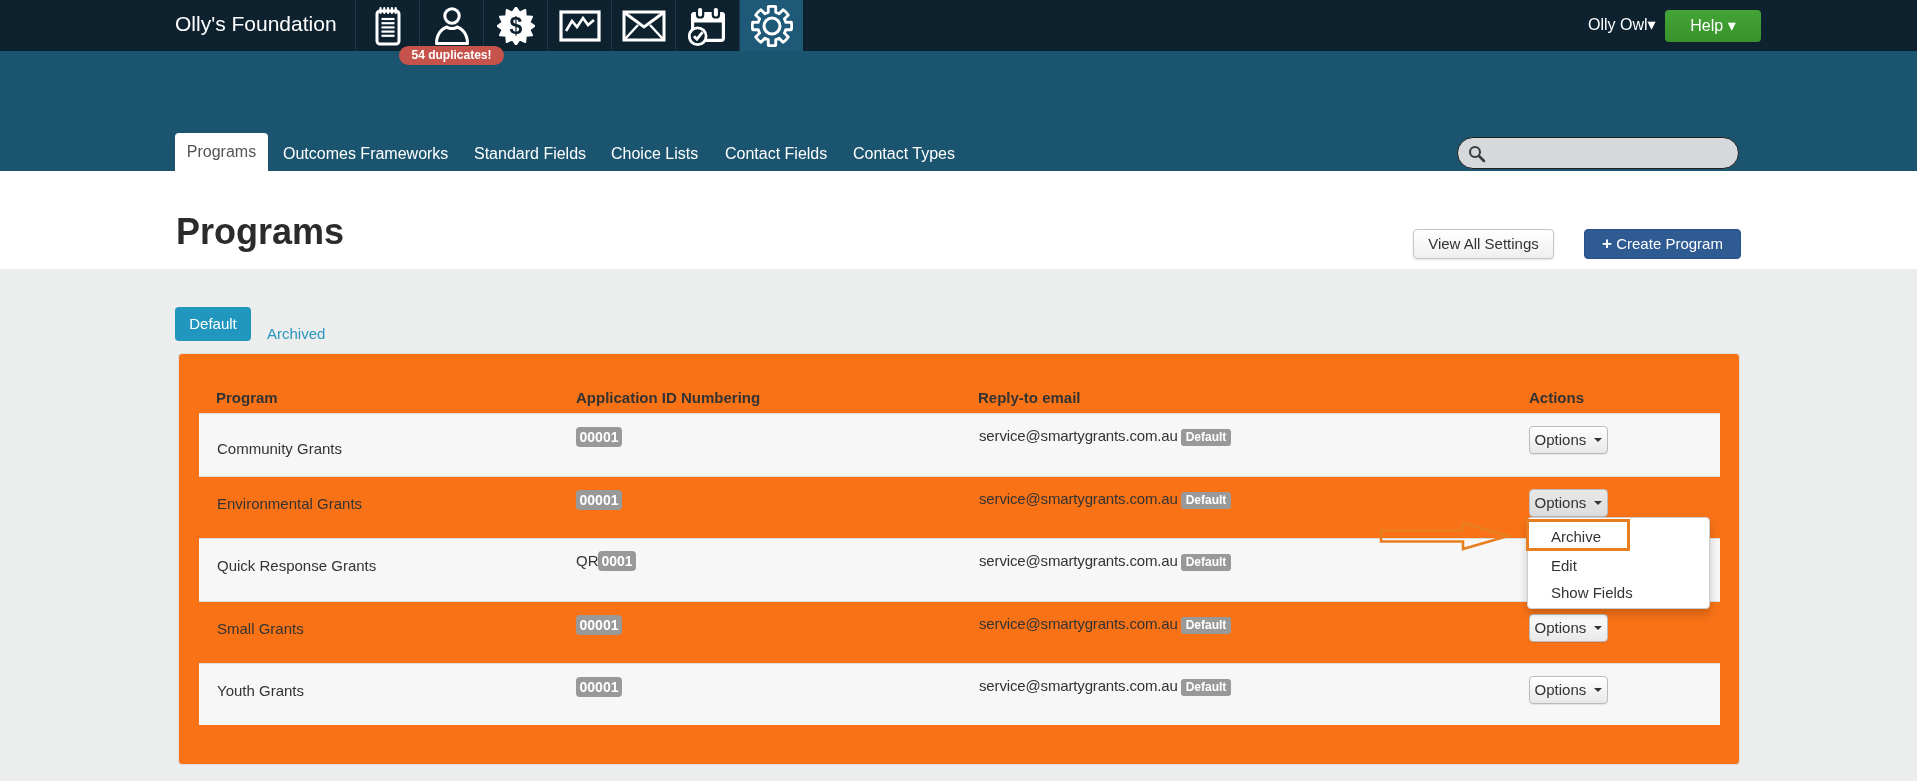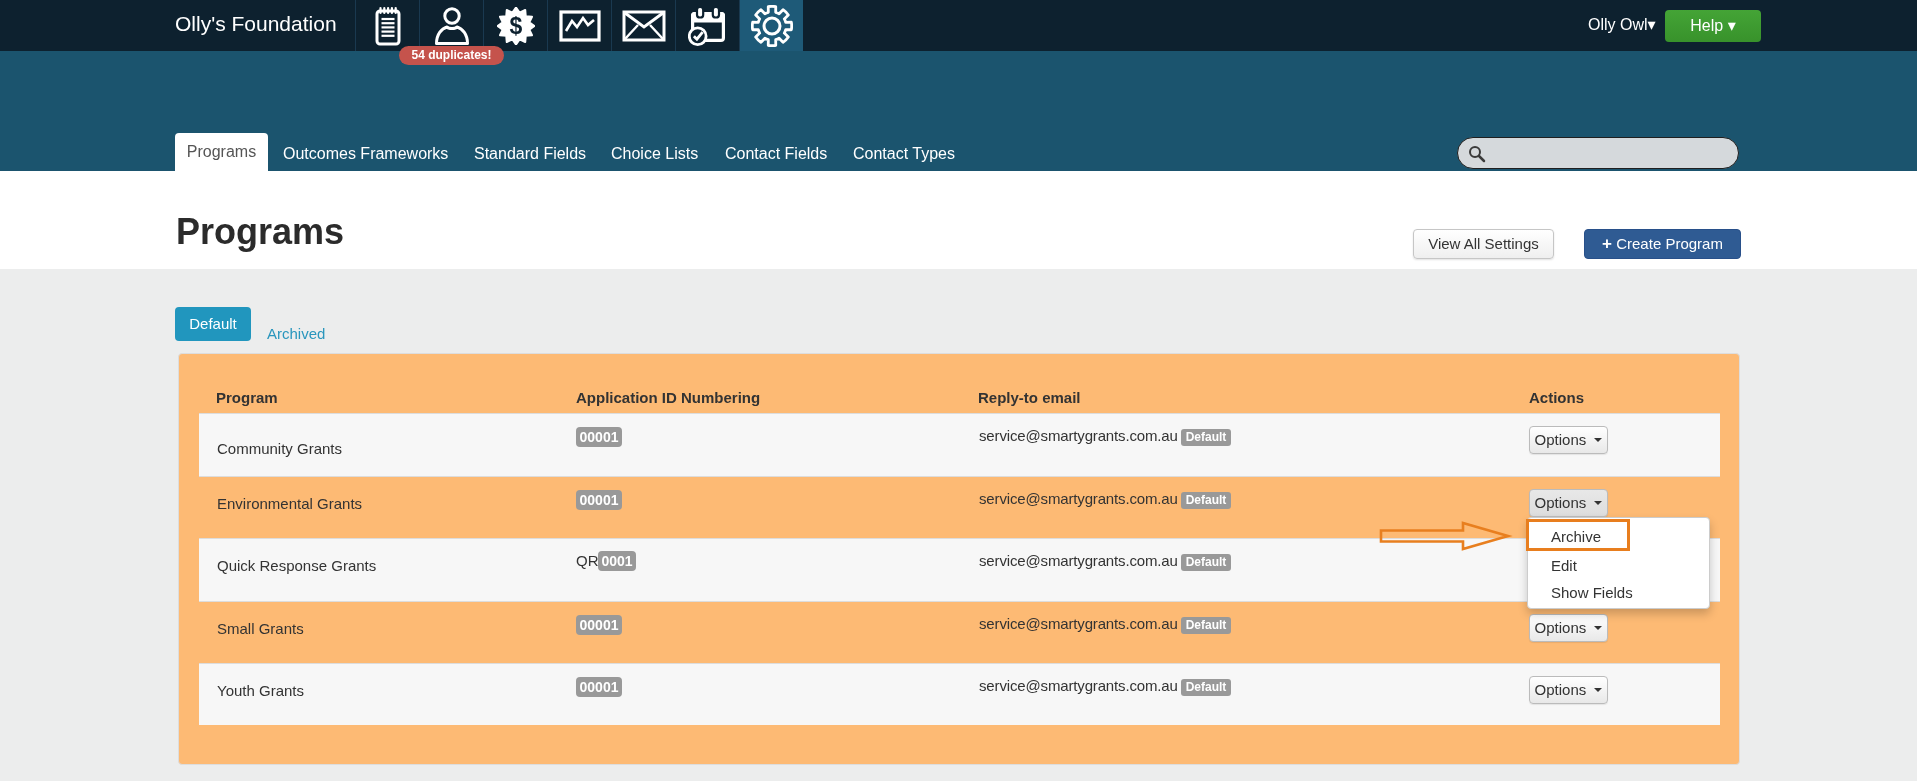--- a/index.html
+++ b/index.html
@@ -27,21 +27,21 @@
 
 
 #strip { position:absolute; left:0; top:171px; width:1917px; height:98px; background:#fff; }
 #h1 { position:absolute; left:176px; top:40px; font-size:36px; font-weight:bold; color:#2b2b2b; }
 #btn-viewall { position:absolute; left:1413px; top:58px; width:141px; height:30px; background:linear-gradient(#fff,#efefef); border:1px solid #c6c6c6; border-radius:4px; color:#333; font-size:15px; text-align:center; line-height:28px; box-shadow:0 1px 2px rgba(0,0,0,.12); }
 #btn-create { position:absolute; left:1584px; top:58px; width:157px; height:30px; background:#2f5b93; border:1px solid #28508a; border-radius:4px; color:#fff; font-size:15px; text-align:center; line-height:28px; }
 #btn-current { position:absolute; left:175px; top:307px; width:76px; height:34px; background:#2196be; border-radius:4px; color:#fff; font-size:15px; text-align:center; line-height:34px; }
 #lnk-archived { position:absolute; left:267px; top:307px; height:34px; color:#2996bd; font-size:15px; line-height:34px;margin-top:10px; }
 
 
-#card { position:absolute; left:178px; top:353px; width:1562px; height:412px; background:#fdba74; border:1px solid #ddd; border-radius:4px; }
+#card { position:absolute; left:178px; top:353px; width:1562px; height:412px; background:#f97316; border:1px solid #ddd; border-radius:4px; }
 .rowline { position:absolute; left:20px; width:1521px; height:0; border-top:1px solid #ddd; }
 .stripe { position:absolute; left:20px; width:1521px; height:62px; background:#f7f7f7; }
 .th { position:absolute; font-size:15px; font-weight:bold; color:#333; }
 .prog { position:absolute; left:38px; font-size:15px; color:#333; }
 .numbadge { position:absolute; background:#999; color:#fff; font-weight:bold; font-size:14px; border-radius:4px; text-align:center; line-height:20px; height:20px; }
 .email { position:absolute; left:800px; font-size:15px; color:#333; letter-spacing:-0.15px; }
 .defbadge { position:absolute; left:1002px; width:50px; height:17px; background:#999; color:#fff; font-weight:bold; font-size:12px; border-radius:3px; text-align:center; line-height:17px; }
 .optbtn { position:absolute; left:1350px; width:79px; height:28px; background:linear-gradient(#fff,#e8e8e8); border:1px solid #bbb; border-radius:4px; color:#333; font-size:15px; text-align:center; line-height:26px; box-shadow:0 1px 1px rgba(0,0,0,.08); }
 .caret { display:inline-block; width:0; height:0; border-left:4px solid transparent; border-right:4px solid transparent; border-top:4px solid #333; vertical-align:middle; margin-left:4px; margin-top:-2px; }
 

